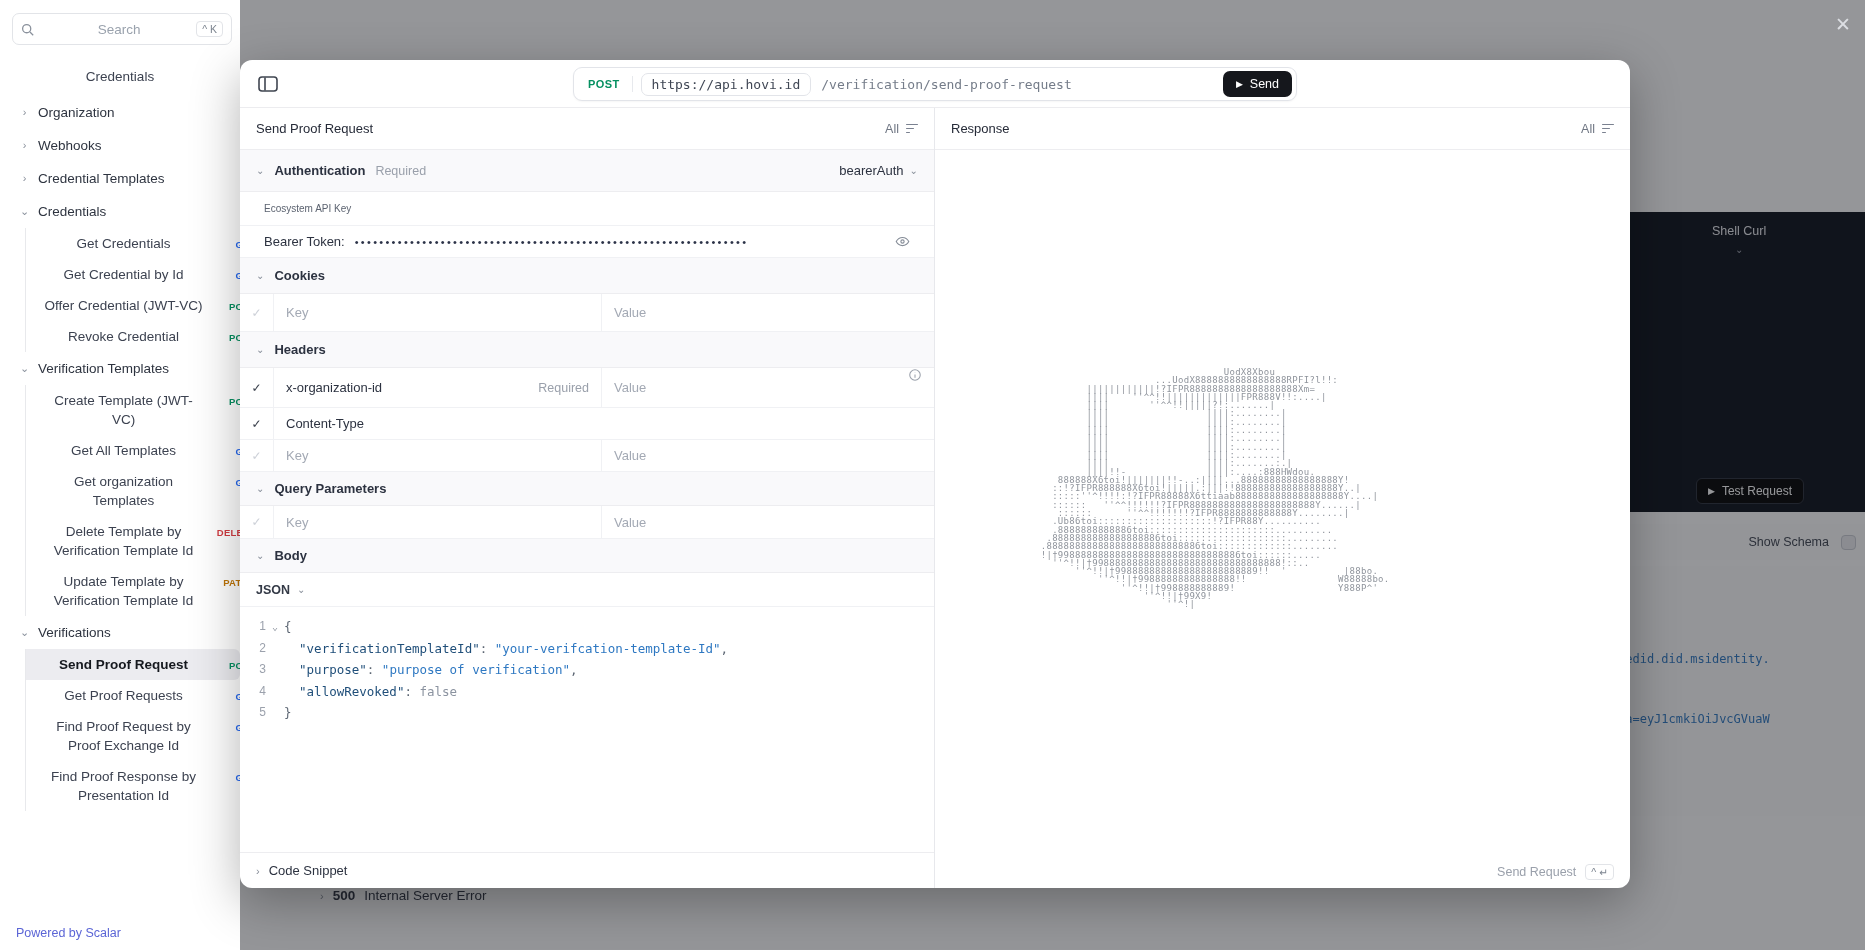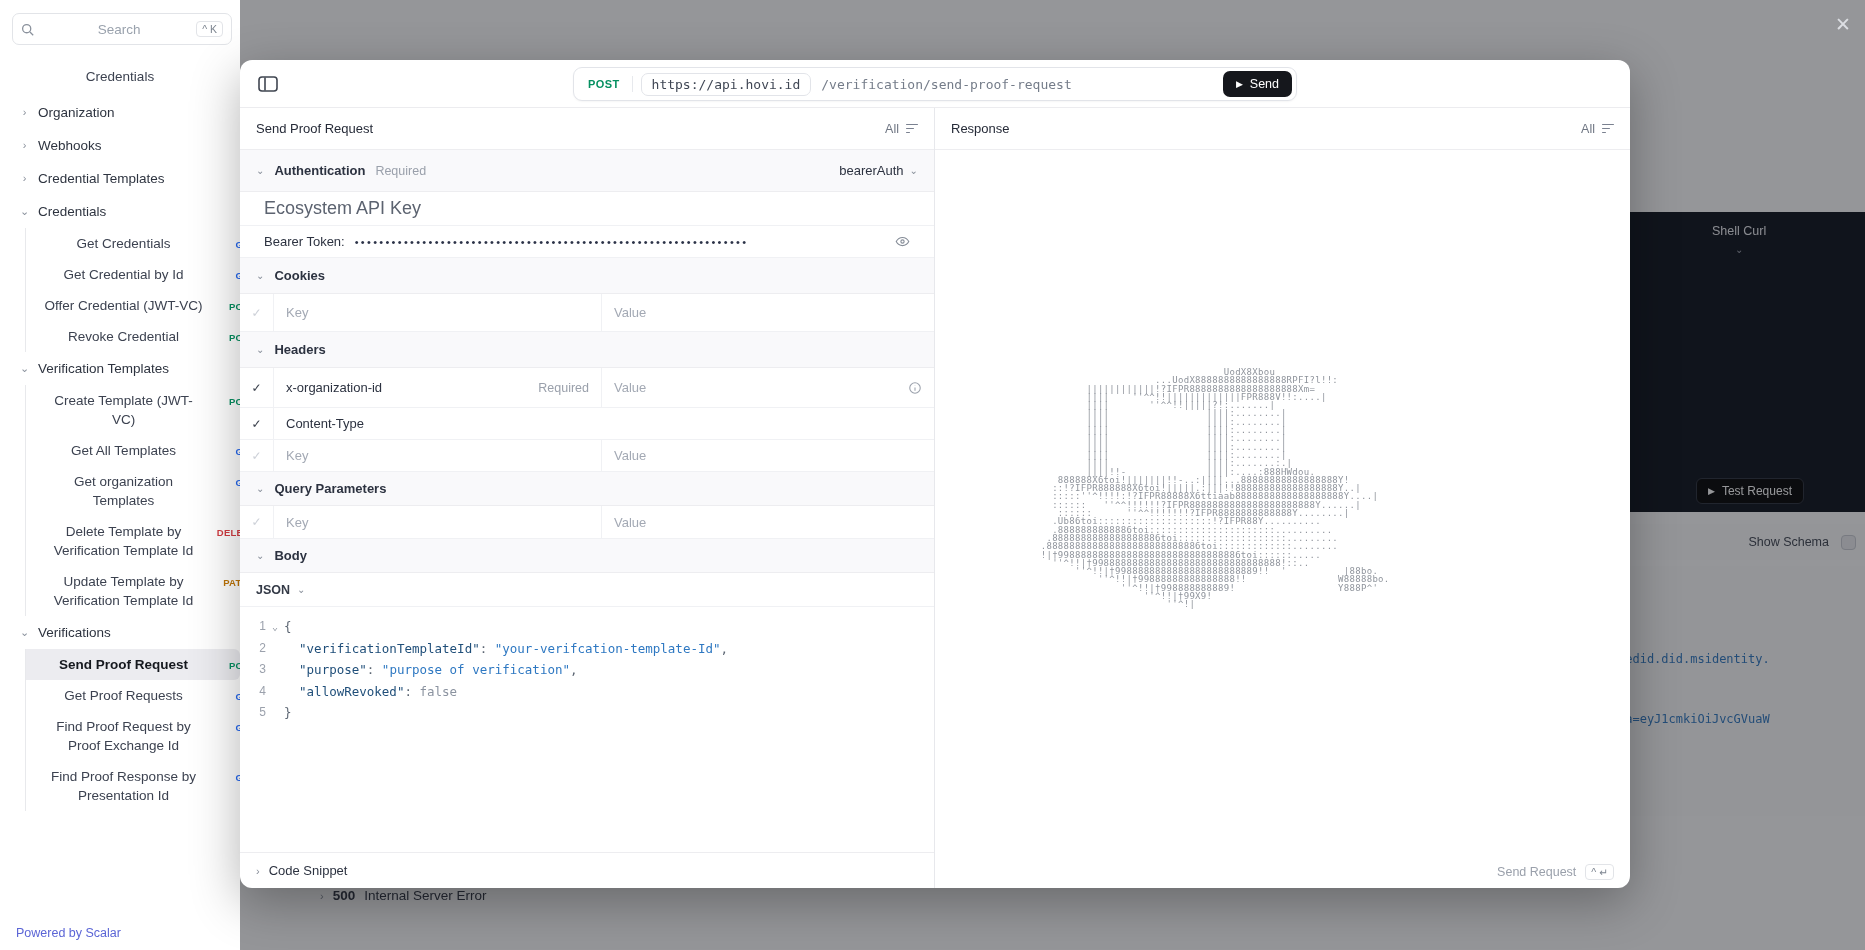--- a/index.html
+++ b/index.html
@@ -71,31 +71,31 @@
   .filter-icon i { display:block; height:1.6px; background:#7a8190; border-radius:1px; }
   .filter-icon i:nth-child(1){ width:12px; } .filter-icon i:nth-child(2){ width:8px; } .filter-icon i:nth-child(3){ width:4px; }
 
   .sec-head { background:#f9f9fb; border-bottom:1px solid #ededf0; display:flex; align-items:center; padding:0 16px; gap:10px;
               font-size:13px; font-weight:600; color:#2c3240; flex-shrink:0; }
   .sec-head .chev { color:#878e99; font-size:10px; font-weight:400; }
   .req-tag { font-weight:400; color:#9aa0ab; font-size:12.5px; }
   .scheme-select { margin-left:auto; display:flex; gap:6px; align-items:center; color:#2c3240; font-weight:500; cursor:pointer; }
   .scheme-select .chev { color:#878e99; font-size:10px; }
   .plain-row { border-bottom:1px solid #f0f1f4; display:flex; align-items:center; padding:0 24px; flex-shrink:0; }
-  .apikey-row { height:34px; color:#5c6370; font-size:18px; }
+  .apikey-row { height:34px; color:#5c6370; font-size:10px; }
   .bearer-row { height:32px; font-size:13px; color:#2c3240; }
   .dots { margin-left:10px; flex:1; overflow:hidden; white-space:nowrap; font-size:11px; letter-spacing:2.3px; color:#2b3247; }
   .eye { color:#878e99; display:flex; margin-left:8px; cursor:pointer; }
 
   .kv-row { display:flex; border-bottom:1px solid #f0f1f4; align-items:stretch; flex-shrink:0; }
   .h40{height:40px;} .h38{height:38px;} .h33{height:33px;} .h32{height:32px;}
   .chk { width:34px; flex-shrink:0; border-right:1px solid #f0f1f4; display:flex; align-items:center; justify-content:center; font-size:12px; cursor:pointer; }
   .chk.on { color:#3a404c; } .chk.off { color:#cdd1d8; }
   .keycell { width:327px; flex-shrink:0; display:flex; align-items:center; padding:0 12px; gap:8px; }
-  .valcell { flex:1; border-left:1px solid #f0f1f4; display:flex; align-items:center; padding:0 12px; }
+  .valcell { flex:1; border-left:1px solid #f0f1f4; display:flex; padding:0 12px; }
   .cellinput { border:0; outline:0; flex:1; min-width:0; font-size:13px; color:#2c3240; font-family:"Liberation Sans",sans-serif; background:transparent; }
   .cellinput::placeholder { color:#a3a9b4; }
   .req-lbl { color:#9aa0ab; font-size:12.5px; white-space:nowrap; }
   .info-icon { margin-left:auto; color:#9aa0ab; display:flex; }
 
   .json-row { height:34px; border-bottom:1px solid #f0f1f4; display:flex; align-items:center; padding:0 16px; gap:7px;
               font-size:12.5px; font-weight:600; color:#343a47; flex-shrink:0; cursor:pointer; }
   .json-row .chev { color:#878e99; font-size:10px; font-weight:400; }
   .code-block { padding:9px 0 10px; font-family:"DejaVu Sans Mono", monospace; font-size:12.5px; line-height:21.5px; flex-shrink:0; }
   .code-row { display:flex; }

